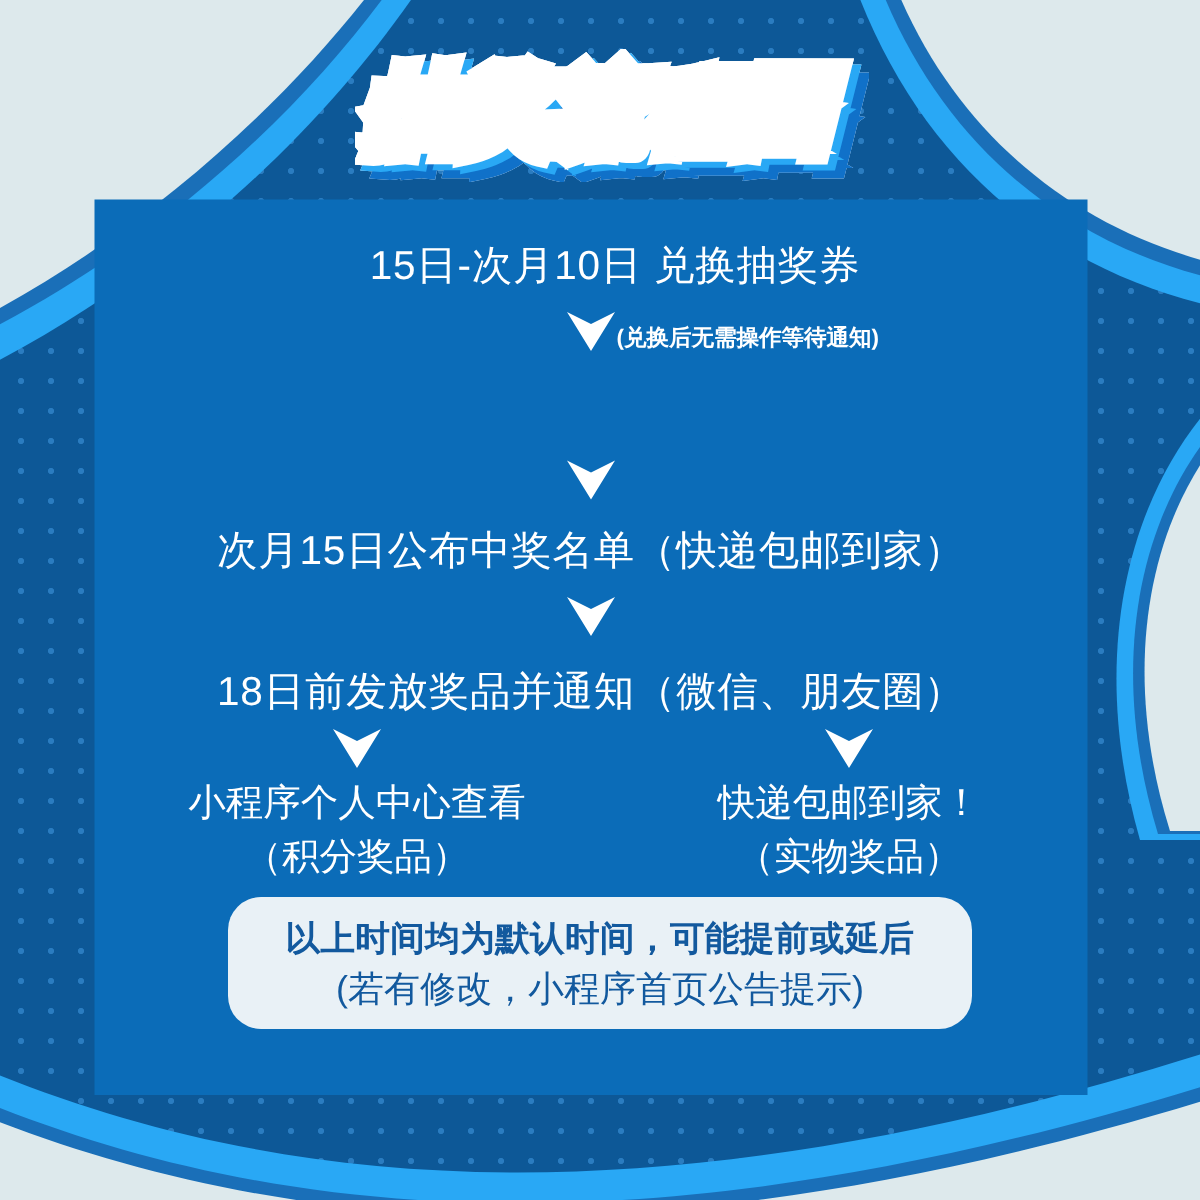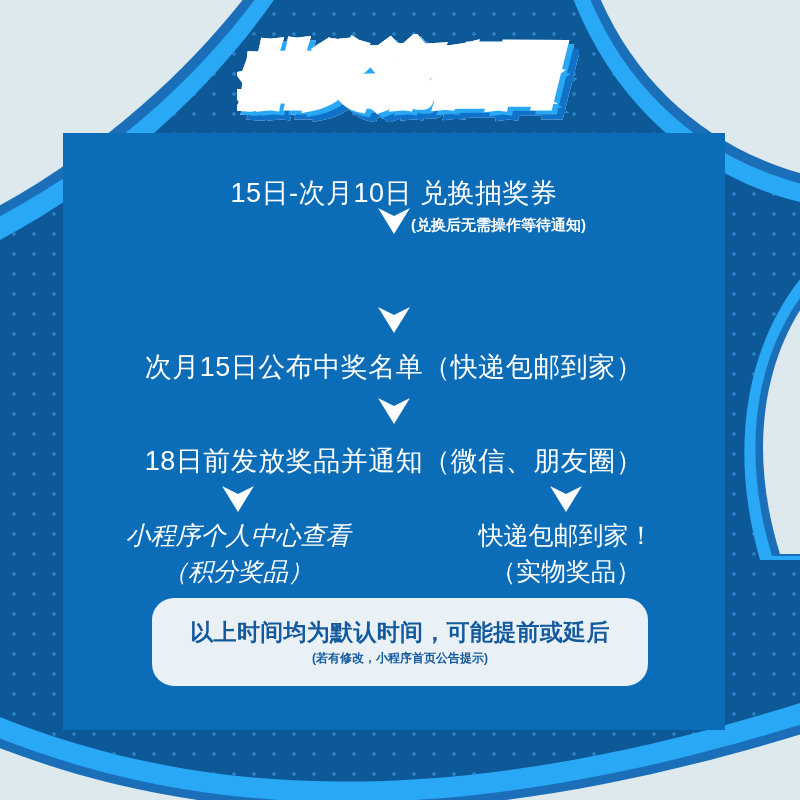--- a/index.html
+++ b/index.html
@@ -155,22 +155,22 @@
     justify-content: center;
     color: #12599e;
   }
   .note-line1 {
     font-size: 23px;
     font-weight: bold;
     letter-spacing: 0.3px;
     white-space: nowrap;
   }
   .note-line2 {
-    font-size: 12px;
-    font-weight: bold;
+    font-size: 24px;
+    font-weight: normal;
     margin-top: 2px;
     white-space: nowrap;
   }
 </style>
 </head>
 <body>
 
 <div id="poster">
 
   <div class="dots"></div>
@@ -201,21 +201,21 @@
       <span class="title-shadow ts-1">抽奖流程图</span>
       <span class="title-shadow ts-2">抽奖流程图</span>
       <span class="title-shadow ts-3">抽奖流程图</span>
       <span class="title-shadow ts-4">抽奖流程图</span>
       <span class="ts-top">抽奖流程图</span>
     </div>
   </div>
 
   <div class="flow">
 
-    <div class="row step-main" style="top: 42px;">15日-次月10日 兑换抽奖券</div>
+    <div class="row step-main" style="top: 26px; padding-left: 16px;">15日-次月10日 兑换抽奖券</div>
 
     <div class="arrow" style="left: 314px; top: 74px;">
       <svg viewBox="0 0 34 28" xmlns="http://www.w3.org/2000/svg">
         <path d="M 1 1 L 17 9 L 33 1 L 17 27 Z" fill="#ffffff"></path>
       </svg>
     </div>
     <div class="side-note" style="left: 348px; top: 83px;">(兑换后无需操作等待通知)</div>
 
 
     <div class="arrow" style="left: 314px; top: 173px;">
@@ -238,21 +238,21 @@
       <svg viewBox="0 0 34 28" xmlns="http://www.w3.org/2000/svg">
         <path d="M 1 1 L 17 9 L 33 1 L 17 27 Z" fill="#ffffff"></path>
       </svg>
     </div>
     <div class="arrow" style="left: 486px; top: 352px;">
       <svg viewBox="0 0 34 28" xmlns="http://www.w3.org/2000/svg">
         <path d="M 1 1 L 17 9 L 33 1 L 17 27 Z" fill="#ffffff"></path>
       </svg>
     </div>
 
-    <div class="branch-col" style="left: 45px; top: 385px; width: 260px; font-style: italic;">
+    <div class="branch-col" style="left: 45px; top: 385px; width: 260px;">
       <div>小程序个人中心查看</div>
       <div>（积分奖品）</div>
     </div>
 
     <div class="branch-col" style="left: 373px; top: 385px; width: 260px;">
       <div>快递包邮到家！</div>
       <div>（实物奖品）</div>
     </div>
 
   </div>

